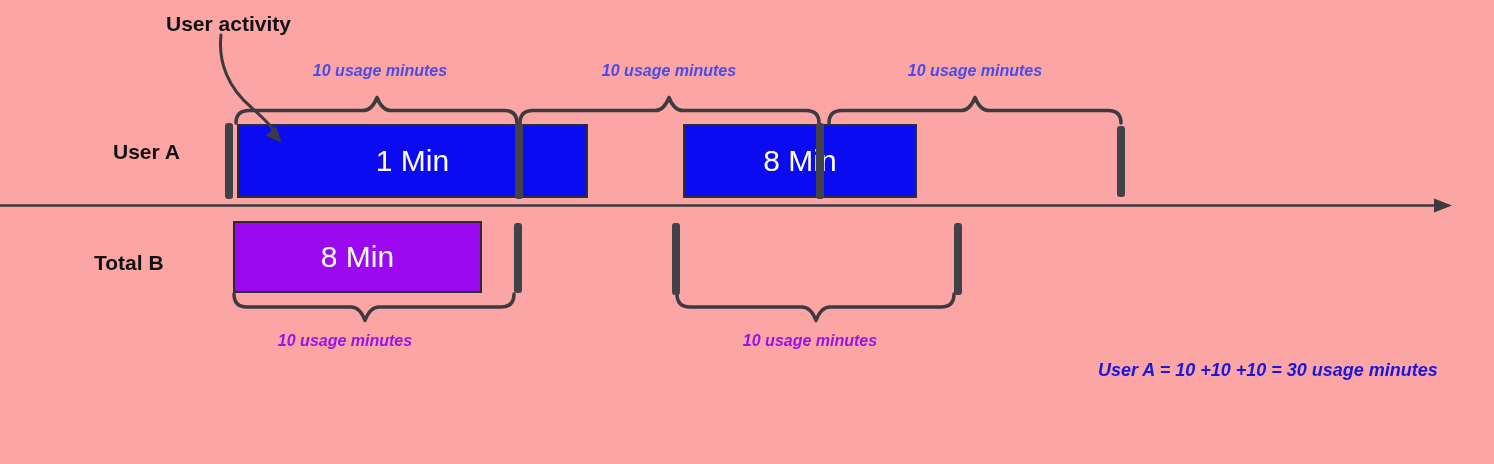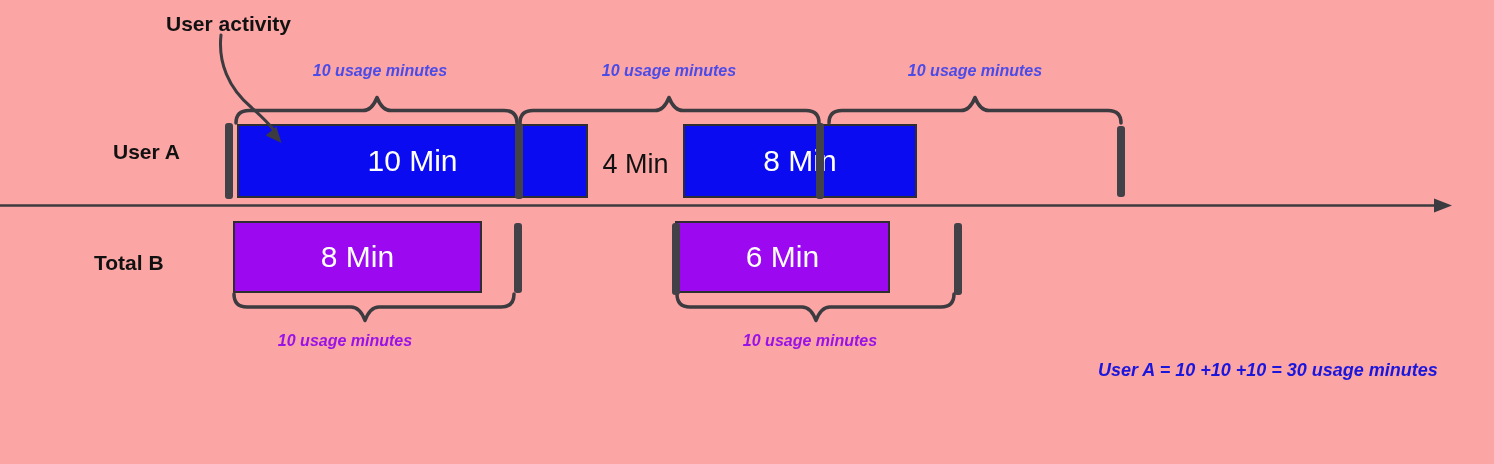--- a/index.html
+++ b/index.html
@@ -54,32 +54,28 @@
   <div class="abs annotation-label">User activity</div>
 
   <div class="abs row-label" id="user-a-label">User A</div>
   <div class="abs row-label" id="user-b-label">Total B</div>
 
   <div class="abs usage-label top" id="usage-a-1">10 usage minutes</div>
   <div class="abs usage-label top" id="usage-a-2">10 usage minutes</div>
   <div class="abs usage-label top" id="usage-a-3">10 usage minutes</div>
 
   <div class="abs bar blue" id="bar-a1">
-    <span>10 Min</span>
+    <span>1 Min</span>
   </div>
-  <div class="abs gap-label">4 Min</div>
   <div class="abs bar blue" id="bar-a2">
     <span>8 Min</span>
   </div>
 
   <div class="abs bar purple" id="bar-b1">
     <span>8 Min</span>
-  </div>
-  <div class="abs bar purple" id="bar-b2">
-    <span>6 Min</span>
   </div>
 
   <div class="abs usage-label bottom" id="usage-b-1">10 usage minutes</div>
   <div class="abs usage-label bottom" id="usage-b-2">10 usage minutes</div>
 
   <div class="abs summary-line" id="summary-1">User A = 10 +10 +10 = 30 usage minutes</div>
 
   <svg id="overlay" width="1494" height="464" viewBox="0 0 1494 464">
 
     <line class="axis" x1="0" y1="205.5" x2="1434" y2="205.5"></line>

